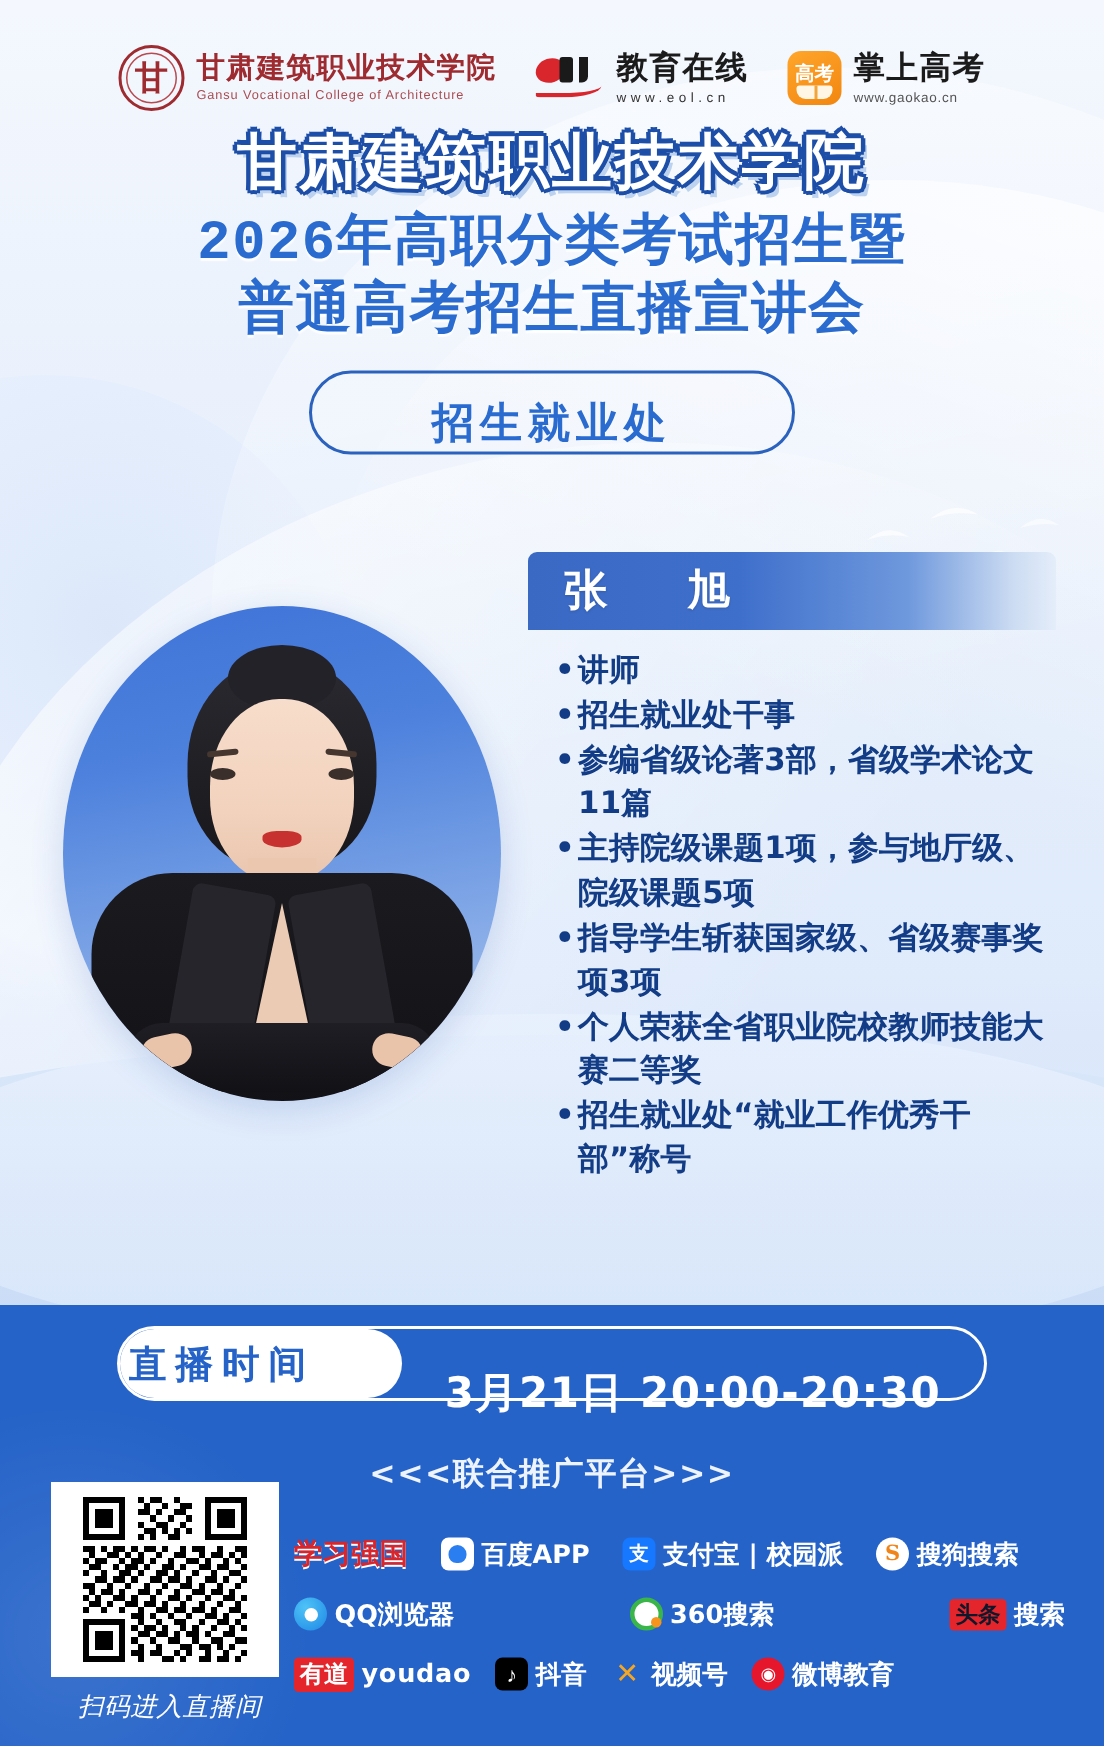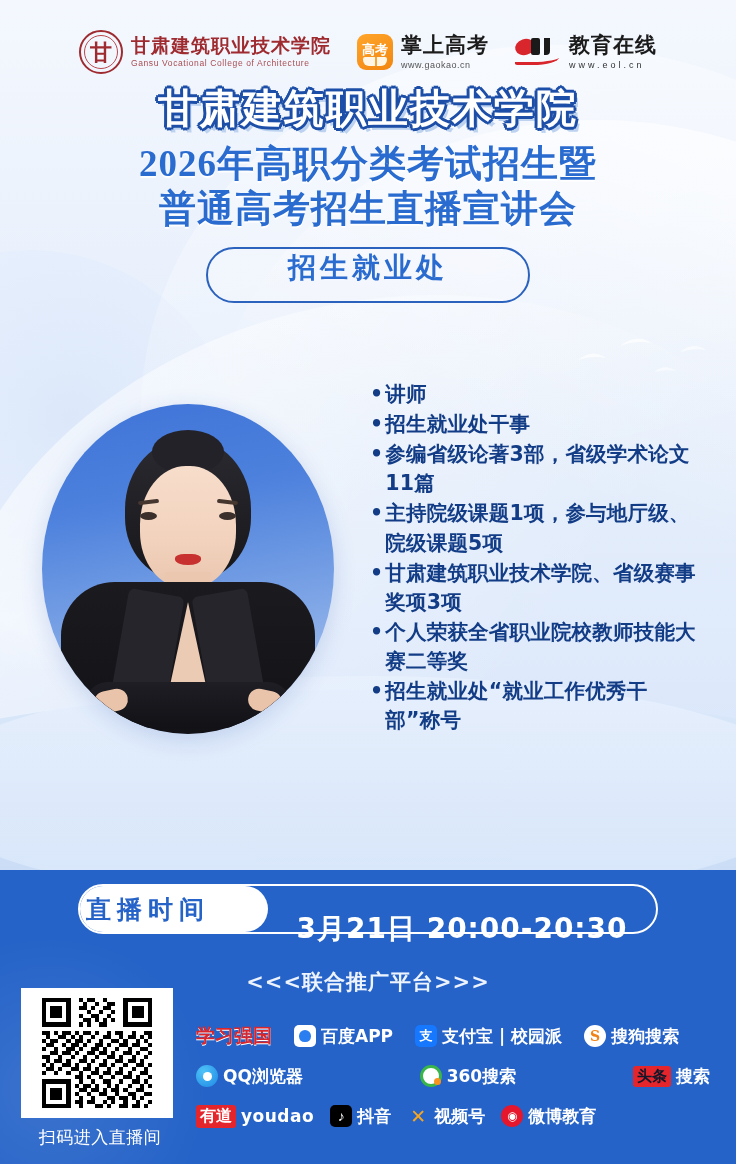--- a/index.html
+++ b/index.html
@@ -126,30 +126,30 @@
     font-family:"DejaVu Sans",sans-serif;
     font-size:40px;font-weight:bold;letter-spacing:2px;
     color:#ffffff;
     text-shadow:
       2px 2px 0 #1d4fa8, -2px 2px 0 #1d4fa8, 2px -2px 0 #1d4fa8, -2px -2px 0 #1d4fa8,
       0 3px 0 #1d4fa8, 3px 0 0 #1d4fa8, 0 -3px 0 #1d4fa8, -3px 0 0 #1d4fa8,
       4px 5px 0 #bcd2ef;
     line-height:1.12;
   }
   .t-line2,.t-line3{
-    font-family:Liberation Serif, serif;
+    font-family:Liberation Mono, monospace;
     font-weight:bold;font-size:37px;letter-spacing:1px;
     color:#2a6bd0;line-height:1.22;
     text-shadow:0 2px 1px rgba(255,255,255,.9);
   }
   .t-line2{margin-top:10px;}
   .pill-dept{
     margin:16px auto 0;width:320px;height:52px;
     border:2.5px solid #2b62be;border-radius:30px;
-    display:flex;align-items:flex-start;justify-content:center;
+    display:flex;align-items:flex-end;justify-content:center;
     background:rgba(255,255,255,.18);
   }
   .pill-dept span{
     font-family:"DejaVu Sans",sans-serif;font-weight:bold;font-size:28px;
     color:#2a6bd0;letter-spacing:4px;
   }
 
   
   .portrait{
     position:absolute;left:42px;top:404px;width:292px;height:330px;z-index:5;
@@ -299,21 +299,21 @@
   }
   .ico.douyin{background:#000;border-radius:5px;display:flex;align-items:center;justify-content:center;color:#fff;font-size:14px;font-weight:bold;}
   .ico.channels{
     background:transparent;display:flex;align-items:center;justify-content:center;
     color:#f5a623;font-size:19px;font-weight:bold;font-family:"DejaVu Sans",sans-serif;
   }
   .ico.weibo{background:#e6162d;border-radius:50%;display:flex;align-items:center;justify-content:center;color:#fff;font-size:12px;font-weight:bold;}
   .pname.youdao-en{font-family:"DejaVu Sans",sans-serif;font-weight:bold;font-size:17px;color:#fff;letter-spacing:.5px;}
 
   
-  .qr-wrap{position:absolute;left:21px;top:988px;width:158px;z-index:7;}
+  .qr-wrap{position:absolute;left:34px;top:988px;width:158px;z-index:7;font-style:italic;}
   .qr{
     width:152px;height:130px;background:#fff;padding:6px;box-sizing:border-box;
     display:block;
   }
   .qr-caption{
     margin-top:8px;width:158px;text-align:center;
     font-family:"DejaVu Sans",sans-serif;font-size:17px;color:#fff;letter-spacing:.5px;
   }
 </style>
 </head>
@@ -343,40 +343,40 @@
       <div class="seal">
         <span>甘</span>
       </div>
       <div class="gsvca-txt">
         <div class="gsvca-cn">甘肃建筑职业技术学院</div>
         <div class="gsvca-en">Gansu Vocational College of Architecture</div>
       </div>
     </div>
 
     <div class="logo-group">
-      <div class="gk-badge">
-        <div class="gkc">高考</div>
-        <div class="book"></div>
-      </div>
-      <div class="gk-txt">
-        <div class="gk-cn">掌上高考</div>
-        <div class="gk-url">www.gaokao.cn</div>
-      </div>
-    </div>
-
-    <div class="logo-group">
       <div class="eol-mark">
         <div class="e1"></div>
           <div class="e2"></div>
           <div class="e3"></div>
           <div class="e4"></div>
       </div>
       <div class="eol-txt">
         <div class="eol-cn">教育在线</div>
         <div class="eol-url">www.eol.cn</div>
+      </div>
+    </div>
+
+    <div class="logo-group">
+      <div class="gk-badge">
+        <div class="gkc">高考</div>
+        <div class="book"></div>
+      </div>
+      <div class="gk-txt">
+        <div class="gk-cn">掌上高考</div>
+        <div class="gk-url">www.gaokao.cn</div>
       </div>
     </div>
   </div>
 
   <div class="title-wrap">
     <div class="t-school">甘肃建筑职业技术学院</div>
     <div class="t-line2">2026年高职分类考试招生暨</div>
     <div class="t-line3">普通高考招生直播宣讲会</div>
     <div class="pill-dept">
       <span>招生就业处</span>
@@ -396,40 +396,43 @@
     <div class="p-suit"></div>
     <div class="p-shirt"></div>
     <div class="p-lapel-l"></div>
     <div class="p-lapel-r"></div>
     <div class="p-arms"></div>
     <div class="p-hand l"></div>
     <div class="p-hand r"></div>
   </div>
 
   <div class="speaker">
+    <div class="name-bar">
+      <span>张　旭</span>
+    </div>
     <div class="bio">
       <div class="bio-item">
           <span class="bio-dot">•</span>
           <span class="bio-text">讲师</span>
         </div>
       <div class="bio-item">
           <span class="bio-dot">•</span>
           <span class="bio-text">招生就业处干事</span>
         </div>
       <div class="bio-item">
           <span class="bio-dot">•</span>
           <span class="bio-text">参编省级论著3部，省级学术论文11篇</span>
         </div>
       <div class="bio-item">
           <span class="bio-dot">•</span>
           <span class="bio-text">主持院级课题1项，参与地厅级、院级课题5项</span>
         </div>
       <div class="bio-item">
           <span class="bio-dot">•</span>
-          <span class="bio-text">甘肃建筑职业技术学院、省级赛事奖项3项</span>
+          <span class="bio-text">指导学生斩获国家级、省级赛事奖项3项</span>
         </div>
       <div class="bio-item">
           <span class="bio-dot">•</span>
           <span class="bio-text">个人荣获全省职业院校教师技能大赛二等奖</span>
         </div>
       <div class="bio-item">
           <span class="bio-dot">•</span>
           <span class="bio-text">招生就业处“就业工作优秀干部”称号</span>
         </div>
     </div>

